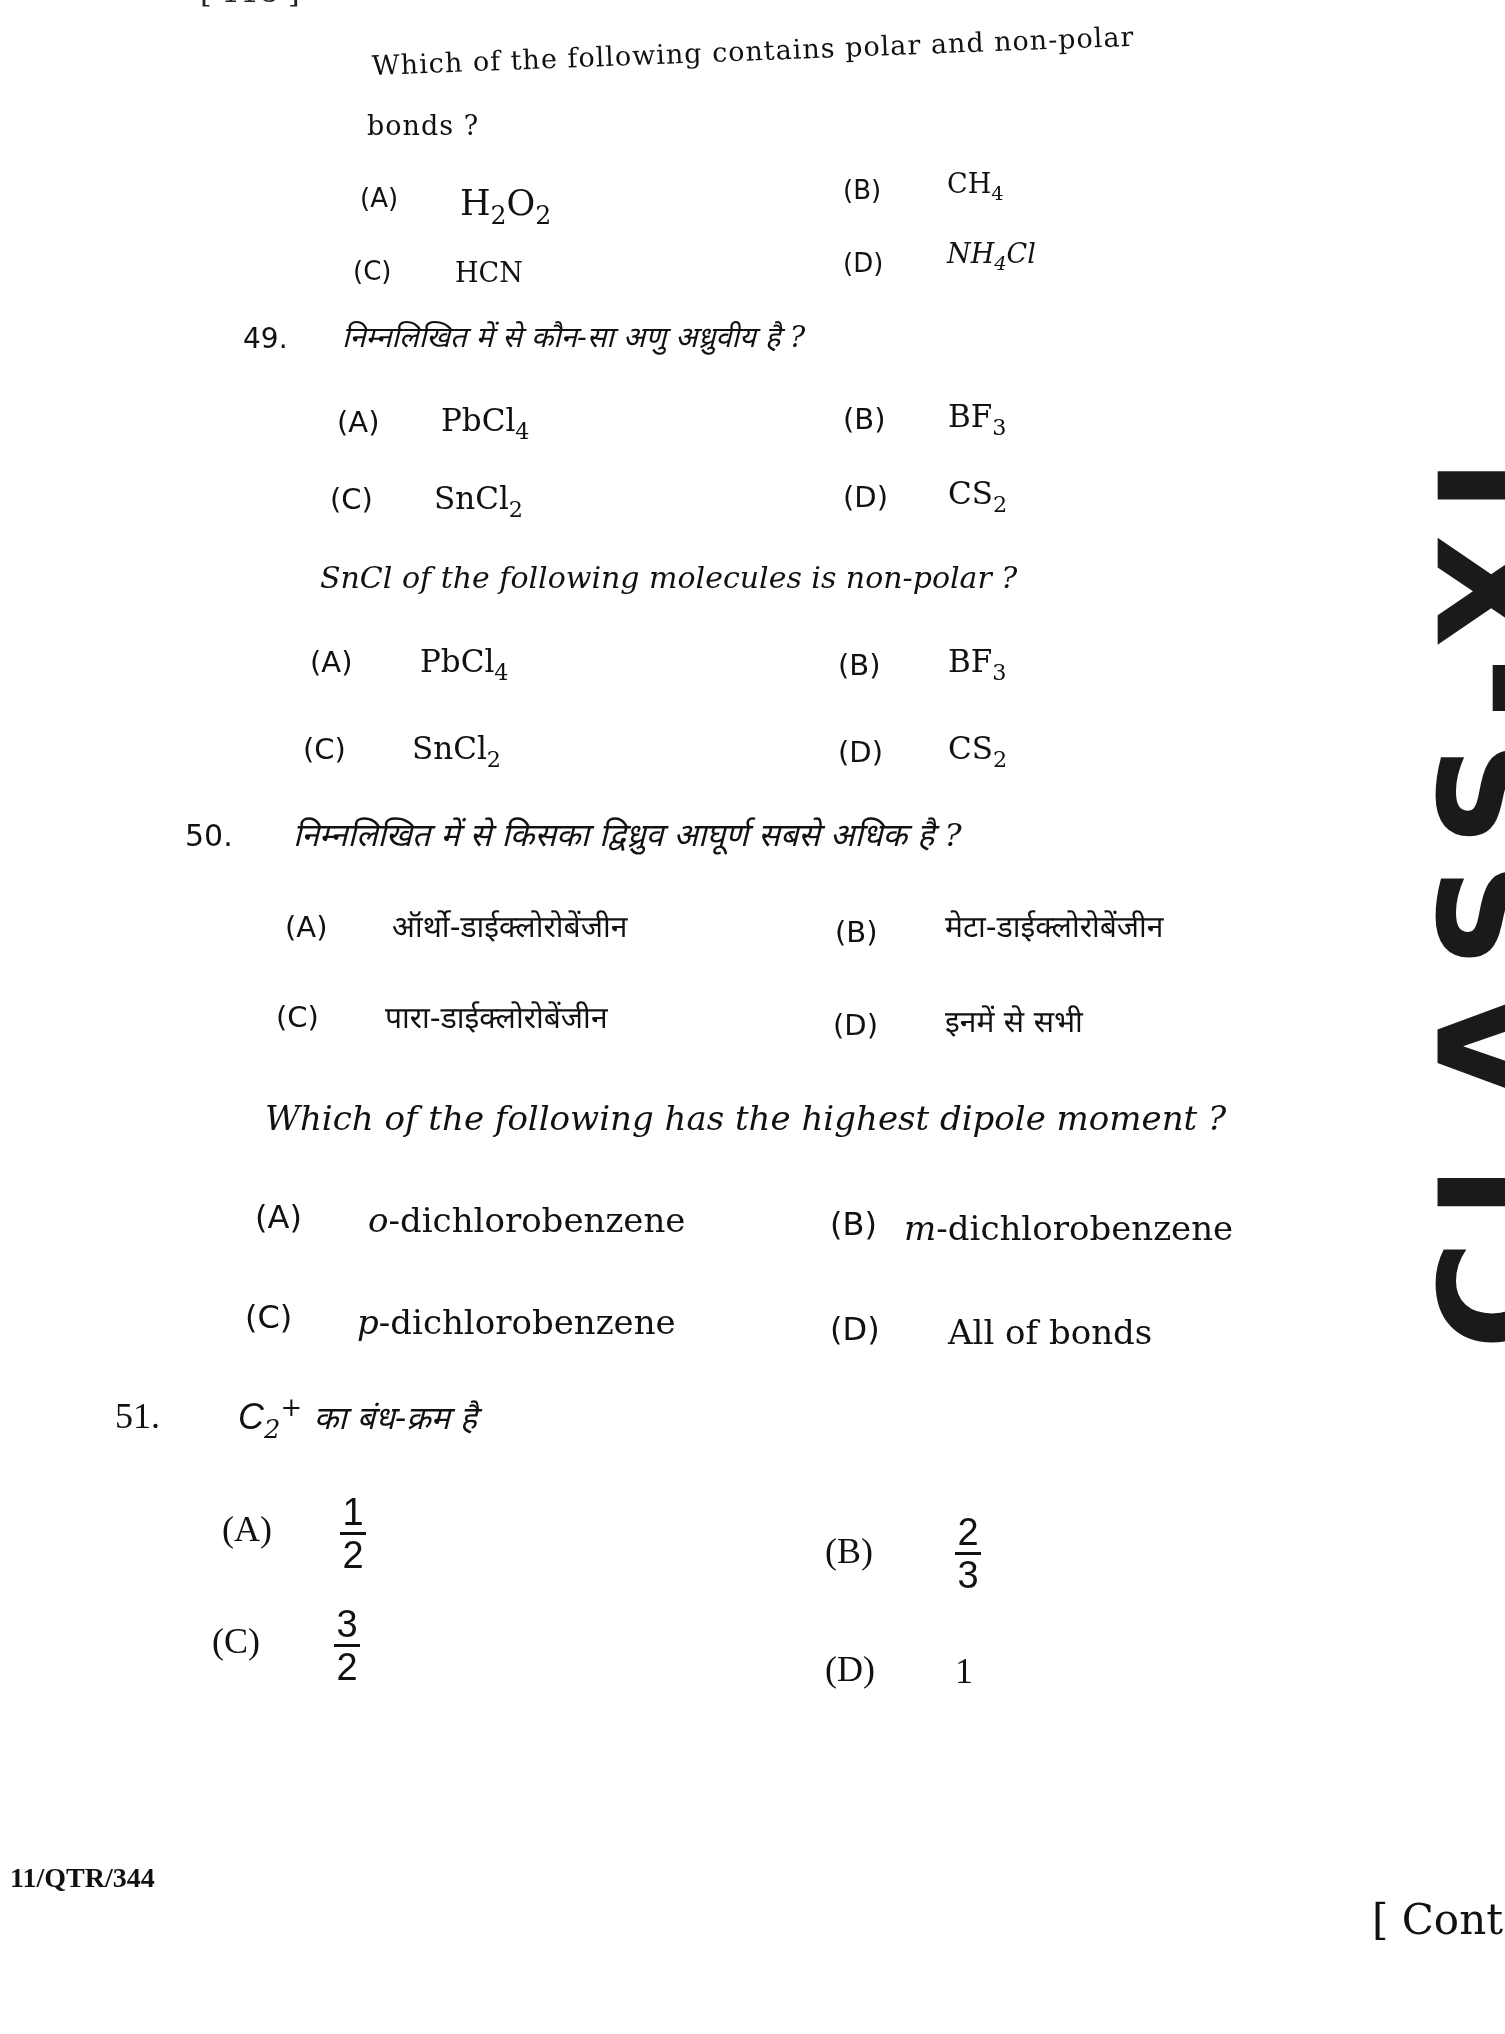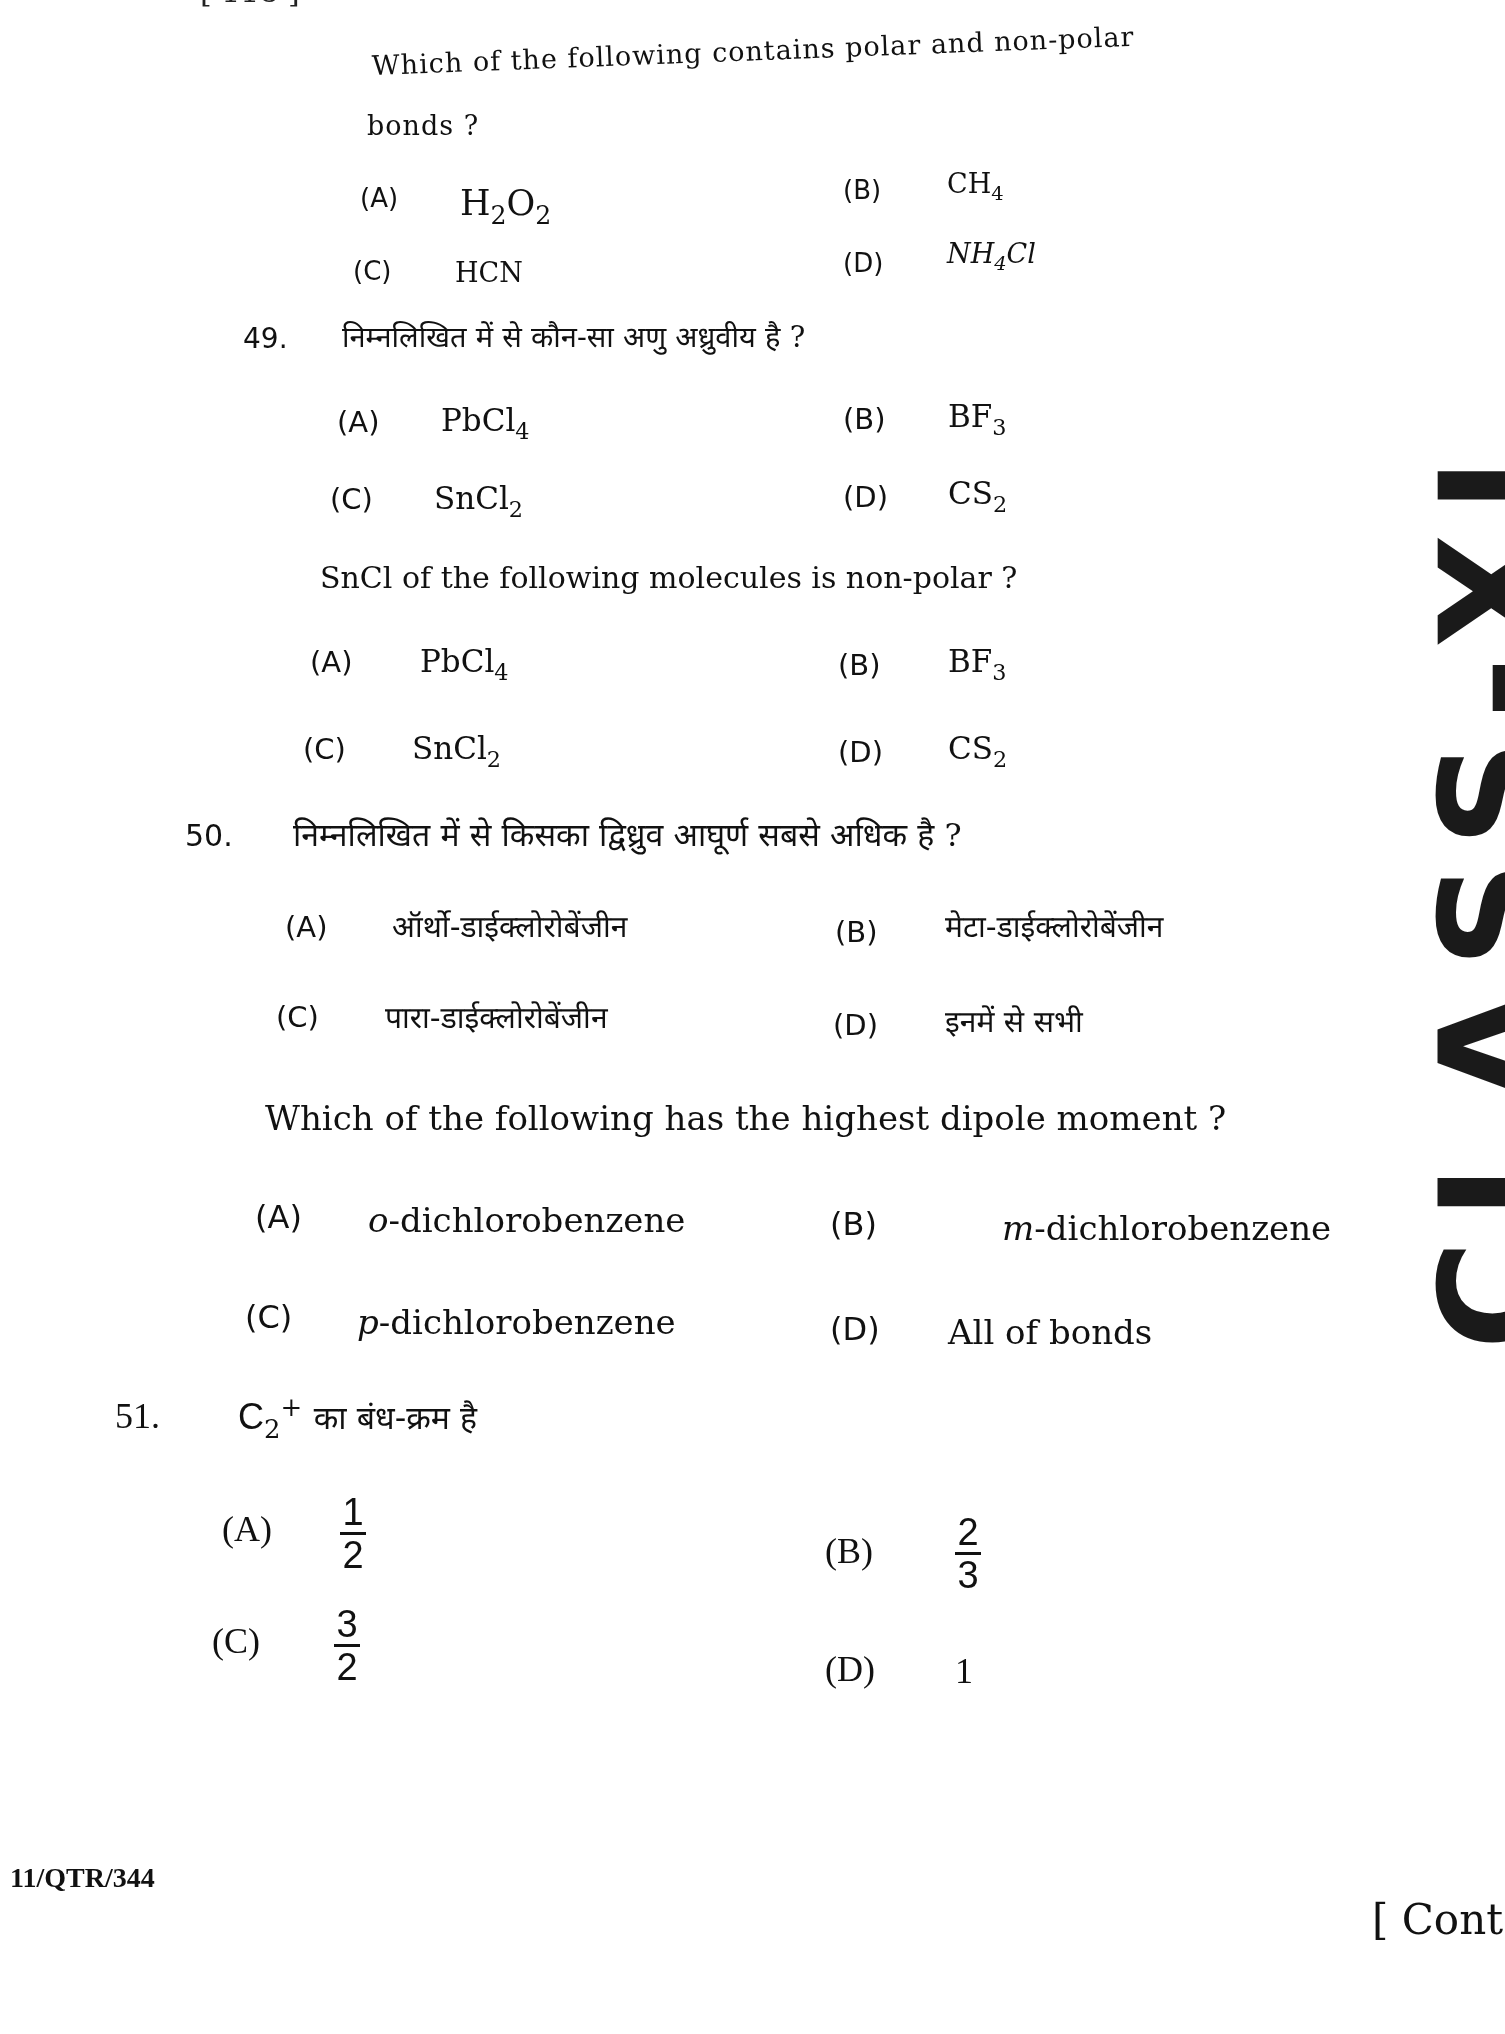--- a/index.html
+++ b/index.html
@@ -3,21 +3,21 @@
 <meta charset="utf-8">
 <style>
   html, body { margin: 0; padding: 0; background: #ffffff; }
   body {
     width: 1505px; height: 2034px; position: relative; overflow: hidden;
     font-family: "DejaVu Serif", "Liberation Serif", serif;
     color: #111111;
   }
   .abs { position: absolute; white-space: nowrap; }
   .page-number { left: 200px; top: -26px; font-size: 30px; color: #222; }
-  .q-text { font-size: 31px; }
+  .q-text { font-size: 31px; font-style: italic; }
   .q-en-small { font-size: 27px; letter-spacing: 1px; }
   .q-num { font-size: 31px; font-family: "DejaVu Sans", "Liberation Sans", sans-serif; }
   .opt-label { font-size: 29px; font-family: "DejaVu Sans", "Liberation Sans", sans-serif; }
   .opt-val { font-size: 31px; }
   sub { font-size: 0.72em; vertical-align: -0.35em; }
   sup { font-size: 0.72em; }
   .frac { display: inline-flex; flex-direction: column; align-items: center; font-family: "Liberation Sans", sans-serif; font-size: 38px; line-height: 40px; }
   .frac .bar { width: 26px; height: 3px; background: #111; }
   .footer-code { left: 10px; top: 1830px; font-size: 28px; font-weight: bold; font-family: "Liberation Serif", serif; margin-top: 32px; }
   .cont { left: 1372px; top: 1895px; font-size: 42px; font-family: "DejaVu Serif", serif; }
@@ -87,21 +87,21 @@
 <div class="abs opt-label" style="left:276px; top:1000px;">(C)</div>
 <div class="abs opt-val" style="left:385px; top:996px; font-family:'DejaVu Sans', sans-serif; font-size:30px;">पारा-डाईक्लोरोबेंजीन</div>
 <div class="abs opt-label" style="left:833px; top:1008px;">(D)</div>
 <div class="abs opt-val" style="left:945px; top:1000px; font-family:'DejaVu Sans', sans-serif; font-size:30px;">इनमें से सभी</div>
 
 <div class="abs q-text" style="left:265px; top:1098px; font-size:34px;">Which of the following has the highest dipole moment ?</div>
 
 <div class="abs opt-label" style="left:255px; top:1198px; font-size:32px;">(A)</div>
 <div class="abs opt-val" style="left:368px; top:1200px; font-size:34px;"><i>o</i><span>-dichlorobenzene</span></div>
 <div class="abs opt-label" style="left:830px; top:1205px; font-size:32px;">(B)</div>
-<div class="abs opt-val" style="left:1002px; top:1208px; font-size:34px;text-align:right;"><i>m</i><span>-dichlorobenzene</span></div>
+<div class="abs opt-val" style="left:904px; top:1208px; font-size:34px;text-align:right;"><i>m</i><span>-dichlorobenzene</span></div>
 
 <div class="abs opt-label" style="left:245px; top:1298px; font-size:32px;">(C)</div>
 <div class="abs opt-val" style="left:357px; top:1302px; font-size:34px;"><i>p</i><span>-dichlorobenzene</span></div>
 <div class="abs opt-label" style="left:830px; top:1310px; font-size:32px;">(D)</div>
 <div class="abs opt-val" style="left:948px; top:1312px; font-size:34px;">All of bonds</div>
 
 <div class="abs q-num" style="left:115px; top:1395px; font-size:36px; font-family:'Liberation Serif', serif;">51.</div>
 <div class="abs q-text" style="left:238px; top:1392px; font-size:36px;"><span style="font-family:'Liberation Sans', sans-serif;">C</span><sub>2</sub><sup>+</sup> <span style="font-family:'DejaVu Sans', sans-serif; font-size:32px;">का बंध-क्रम है</span></div>
 
 <div class="abs opt-label" style="left:222px; top:1508px; font-size:36px; font-family:'Liberation Serif', serif;">(A)</div>

